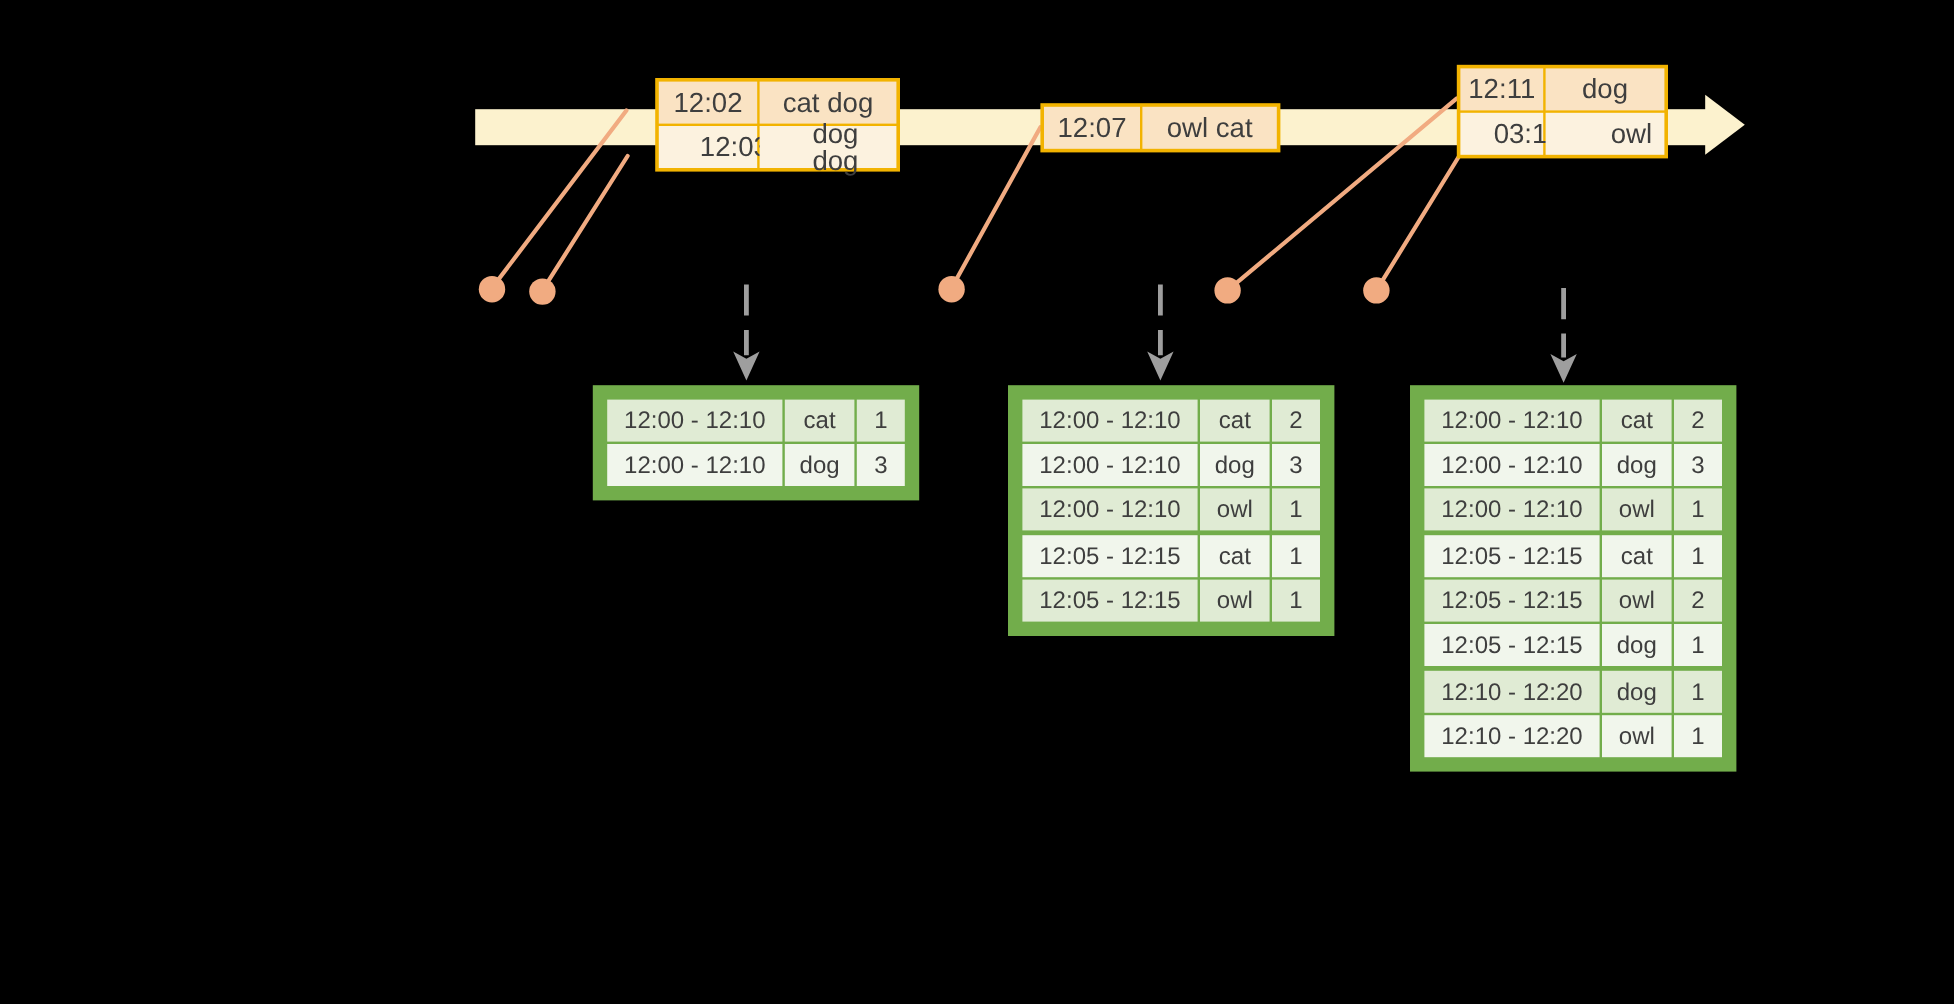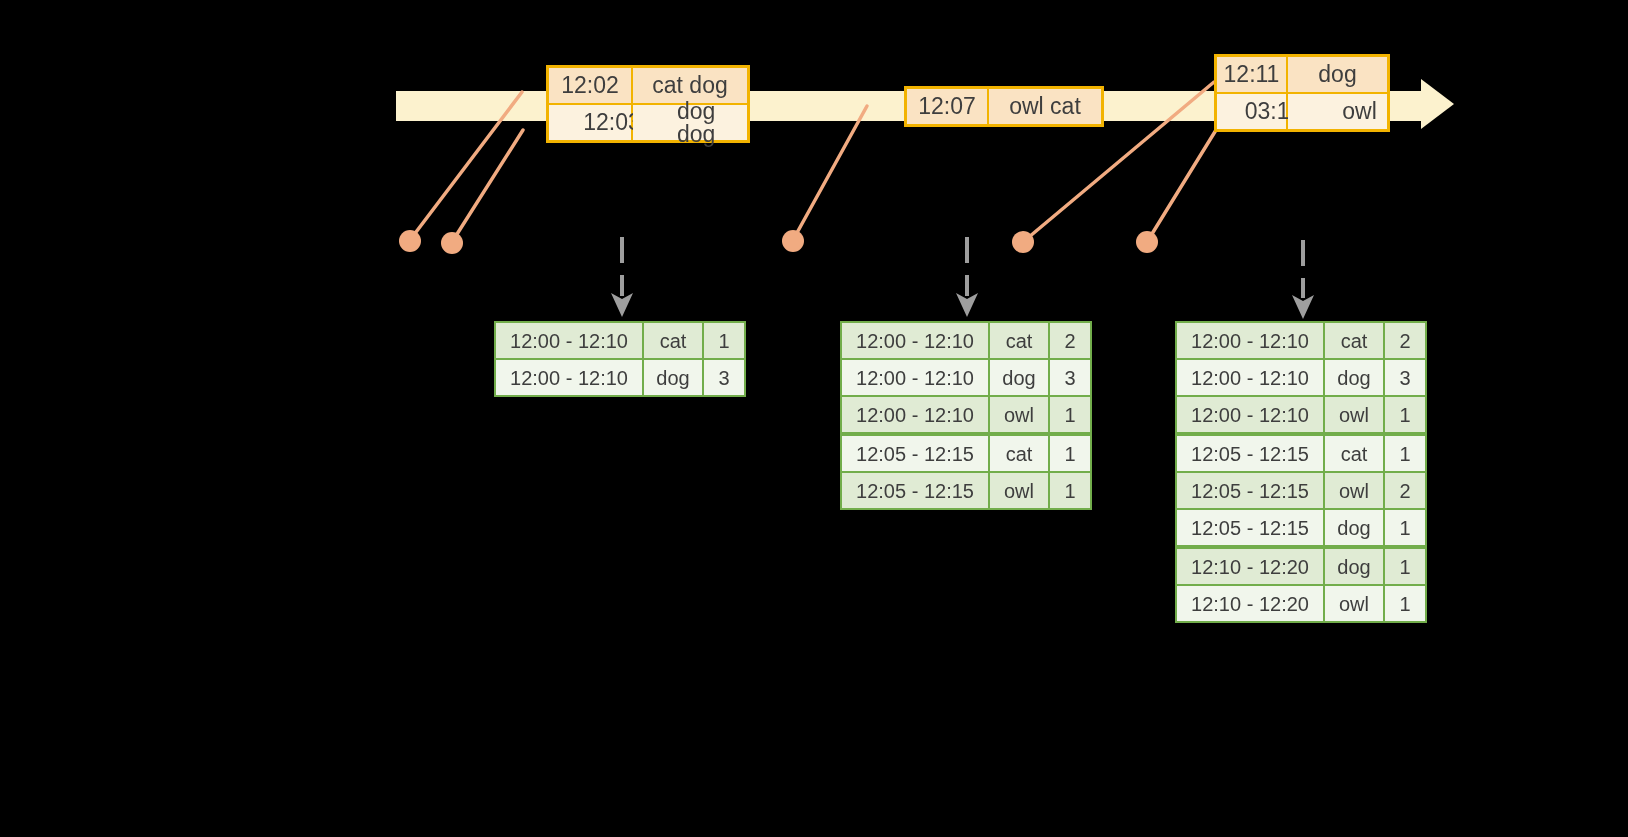--- a/index.html
+++ b/index.html
@@ -9,32 +9,32 @@
     color:var(--text,#3e3e3e);
   }
   svg.layer{position:absolute;left:0;top:0;}
 
   
   .event-table{
     position:absolute;display:grid;gap:2px;padding:3px;
     background:var(--event-border,#f2b300);
   }
   .et0{left:522px;top:65px;grid-template-columns:82px 114px;grid-auto-rows:35px;margin-left:24px;}
-  .et1{left:867px;top:86px;grid-template-columns:80px 112px;grid-auto-rows:35px;margin-left:37px;}
+  .et1{left:867px;top:86px;grid-template-columns:80px 112px;grid-auto-rows:35px;}
   .et2{left:1214px;top:54px;grid-template-columns:69px 99px;grid-auto-rows:35px;}
   .ecell{
     display:flex;align-items:center;justify-content:center;
     font-size:23px;line-height:1;
   }
   .e-dark{background:var(--event-row-dark,#fae3c3);}
   .e-light{background:var(--event-row-light,#fcf2df);padding-left:44px;}
 
   
   .result-table{
-    position:absolute;display:flex;flex-direction:column;gap:4px;padding:2px;
+    position:absolute;display:flex;flex-direction:column;gap:4px;padding:12px;
     background:var(--result-border,#72ad4b);
     text-align:center;
   }
   .rt0{left:494px;top:321px;}
   .rt1{left:840px;top:321px;}
   .rt2{left:1175px;top:321px;}
   .rgroup{display:grid;grid-template-columns:146px 58px 40px;grid-auto-rows:35px;gap:2px;background:var(--result-border,#72ad4b);}
   .rcell{
     display:flex;align-items:center;justify-content:center;
     font-size:20px;line-height:1;

